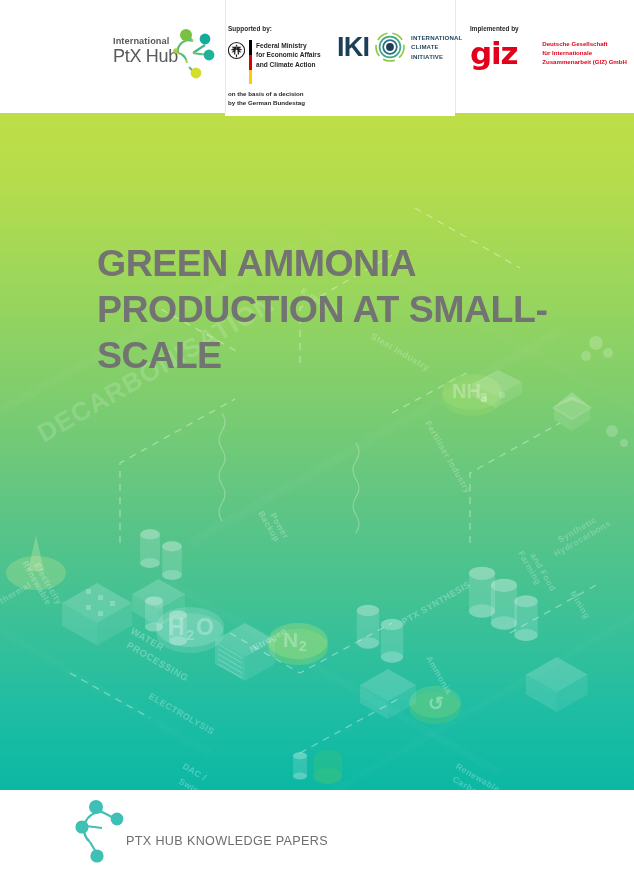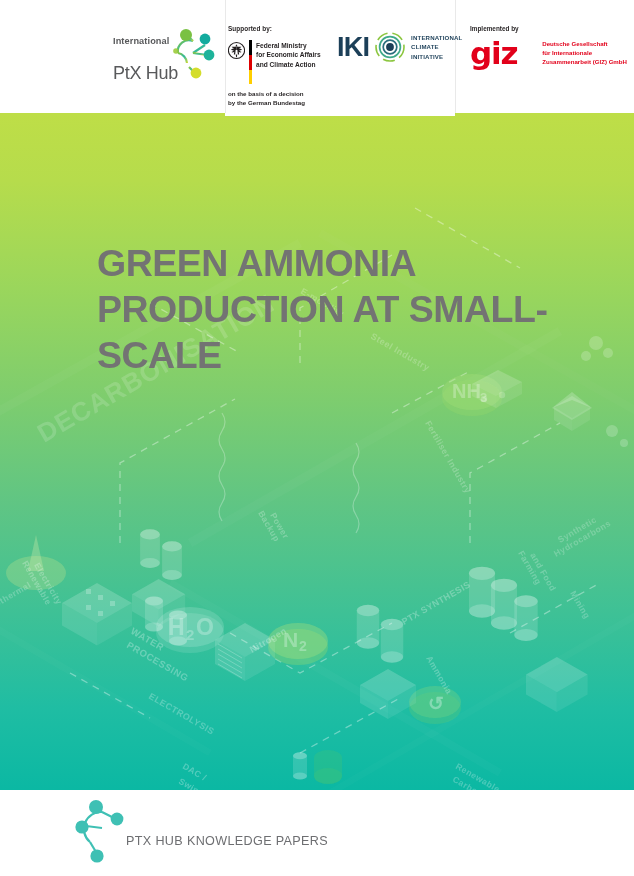--- a/index.html
+++ b/index.html
@@ -65,21 +65,21 @@
     font-size: 9.2px;
     font-weight: bold;
     letter-spacing: 0.1px;
     white-space: nowrap;
   }
   .ptx-logo-text .l2 {
     display: block;
     font-size: 18px;
     font-weight: normal;
     letter-spacing: -0.3px;
-    margin-top: 18px;
+    margin-top: 1px;
     white-space: nowrap;
   }
   .ptx-mol {
     position: absolute;
     right: -4px; top: -4px;
     width: 48px; height: 50px;
   }
 
   
   .hdr-div {

